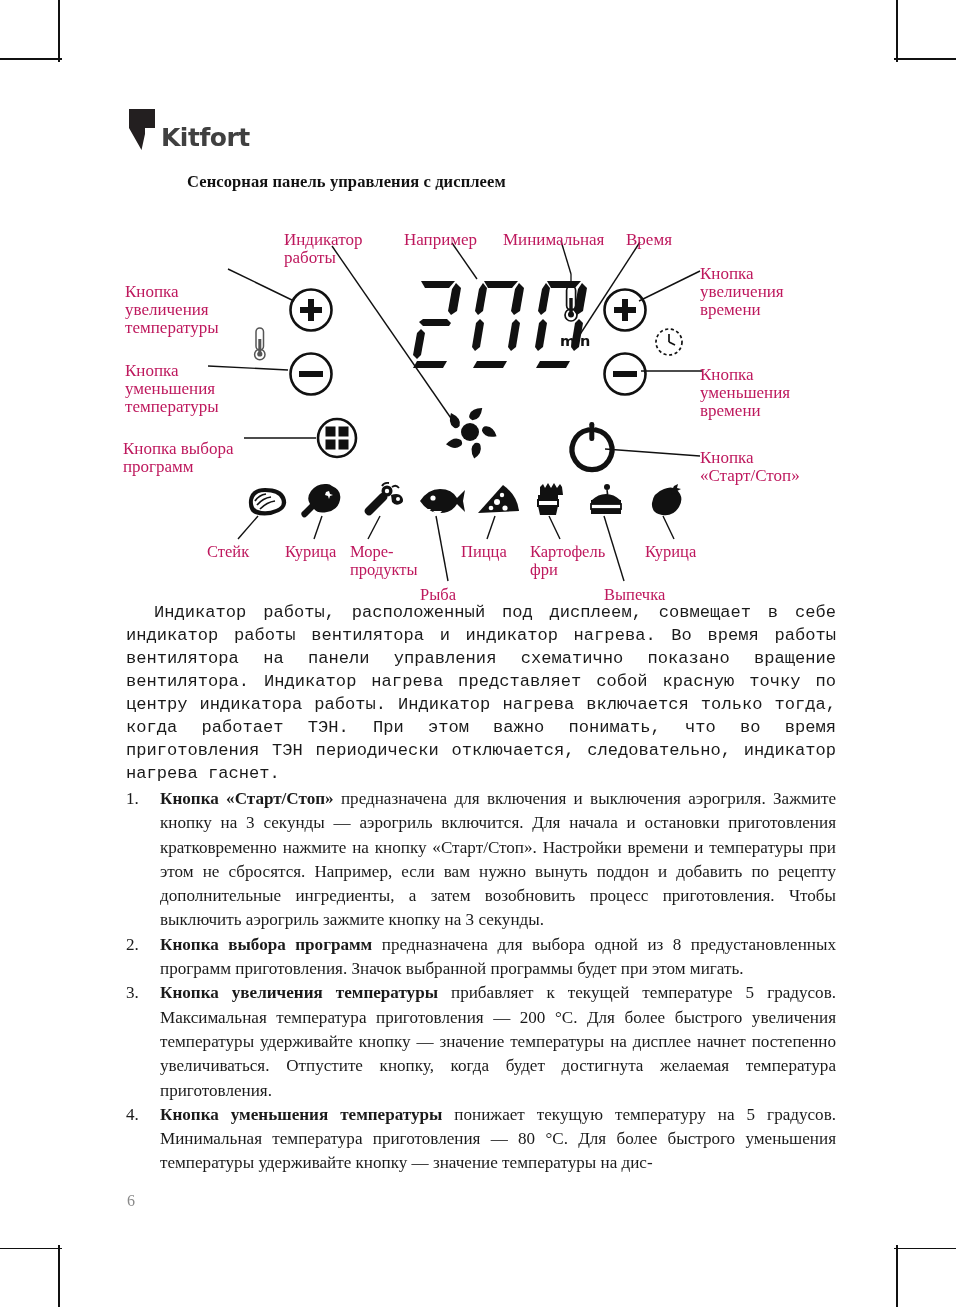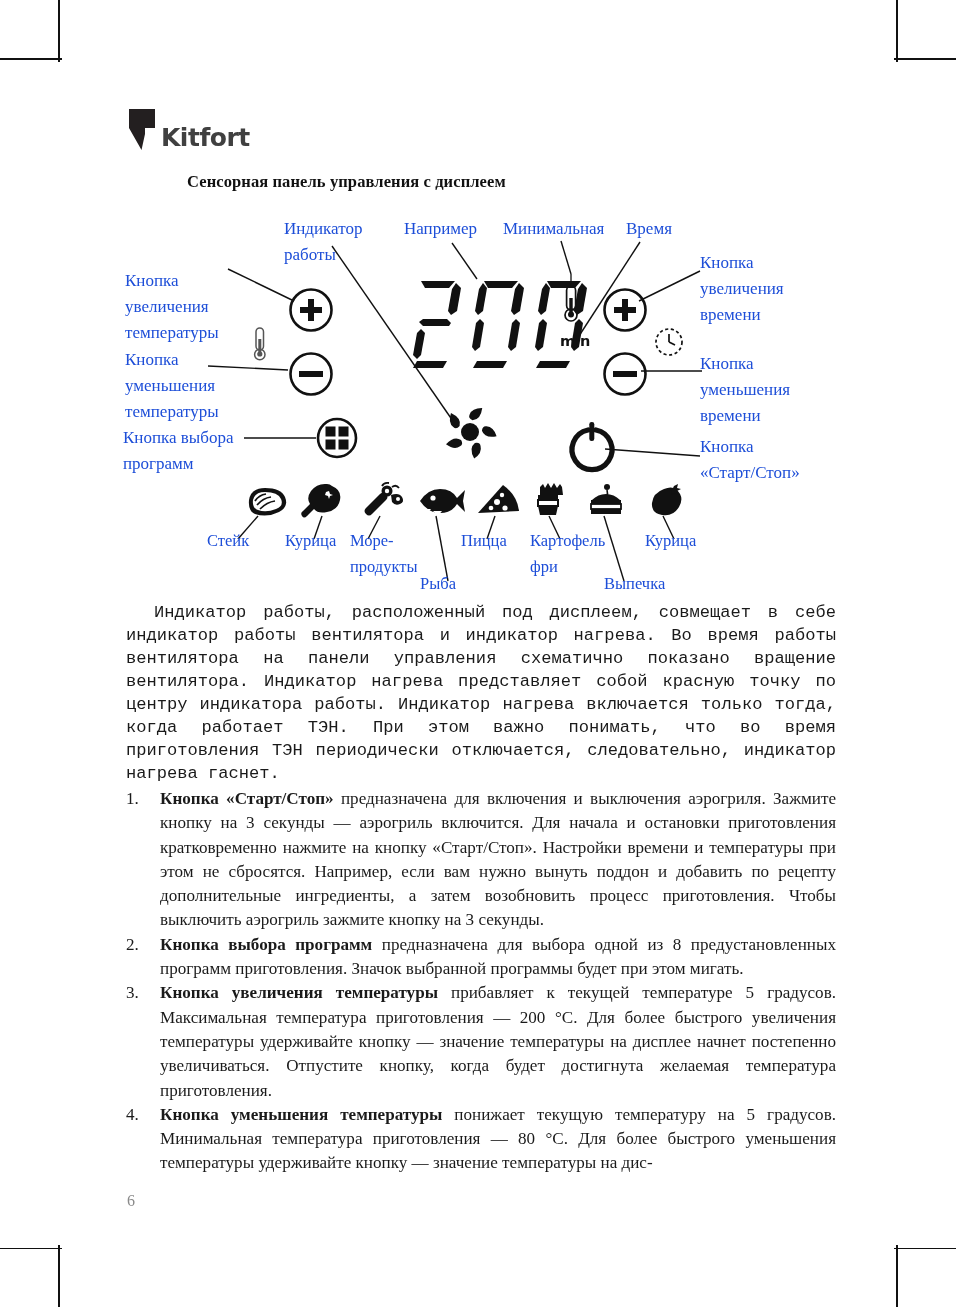--- a/index.html
+++ b/index.html
@@ -70,23 +70,24 @@
     top: 206px;
     width: 956px;
     height: 395px;
   }
   .diagram svg { display: block; }
 
   .dlabel {
     position: absolute;
     font-family: "Liberation Serif", serif;
     font-size: 17px;
-    line-height: 26px;
-    color: #1d4ed8;
+    line-height: 18px;
+    color: #be185d;
     white-space: pre-line;
+    margin-top: 15px;
   }
   .dlabel.small { font-size: 16.5px; }
 
   
   .body-copy {
     position: absolute;
     left: 126px;
     top: 601px;
     width: 710px;
   }

